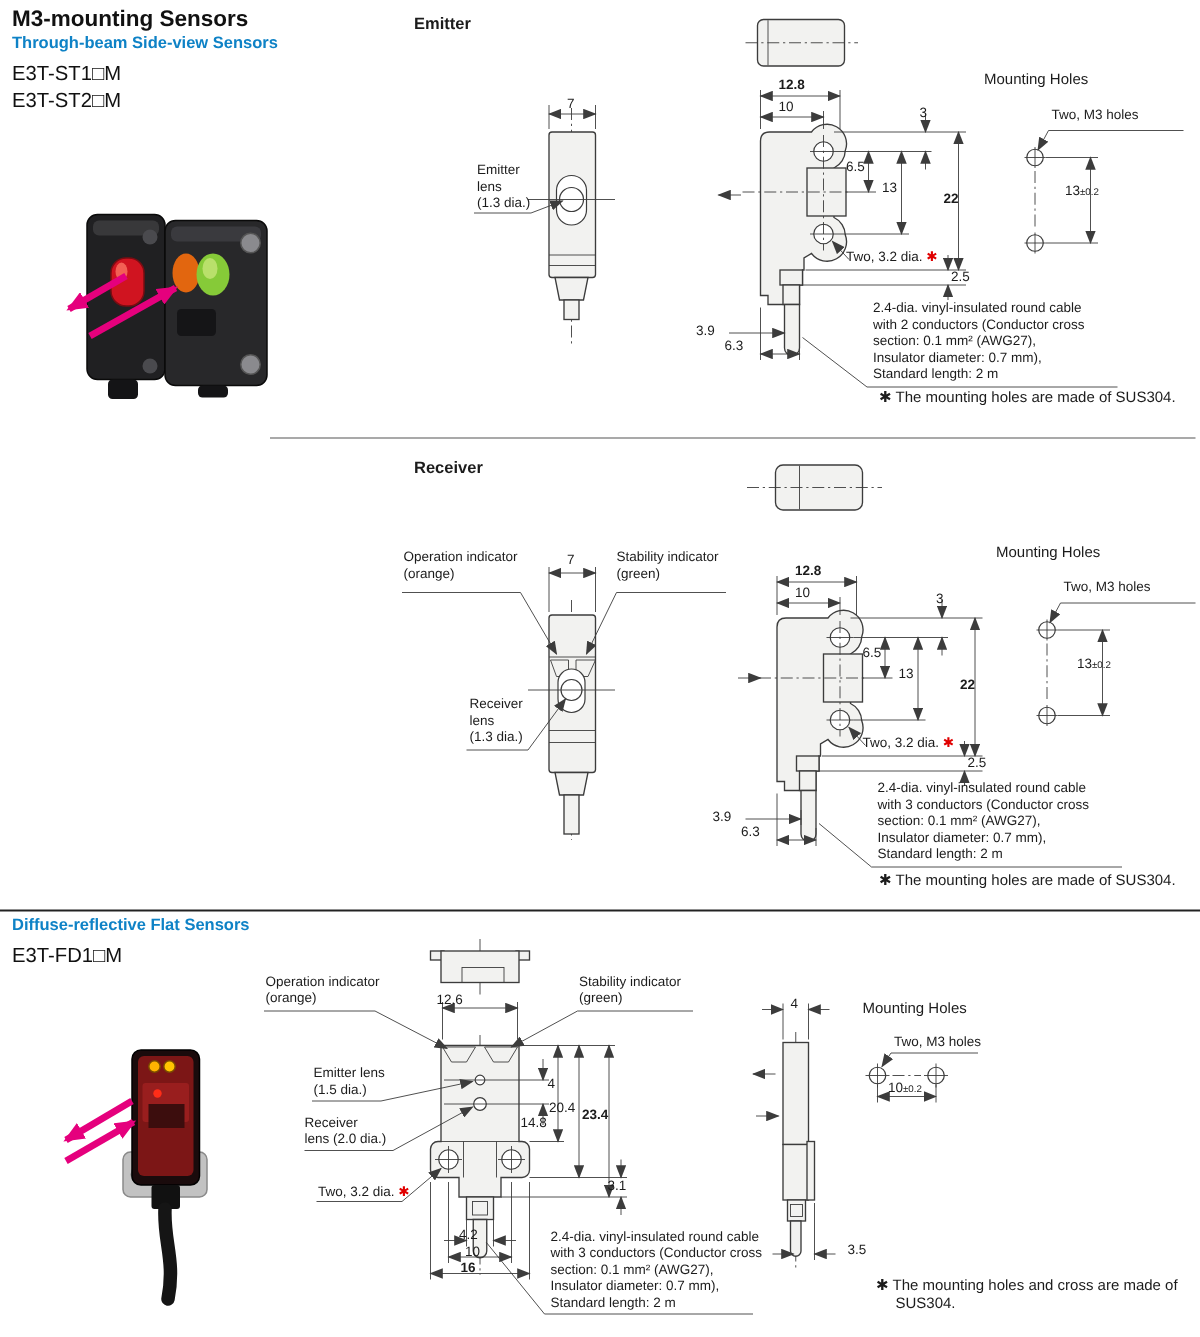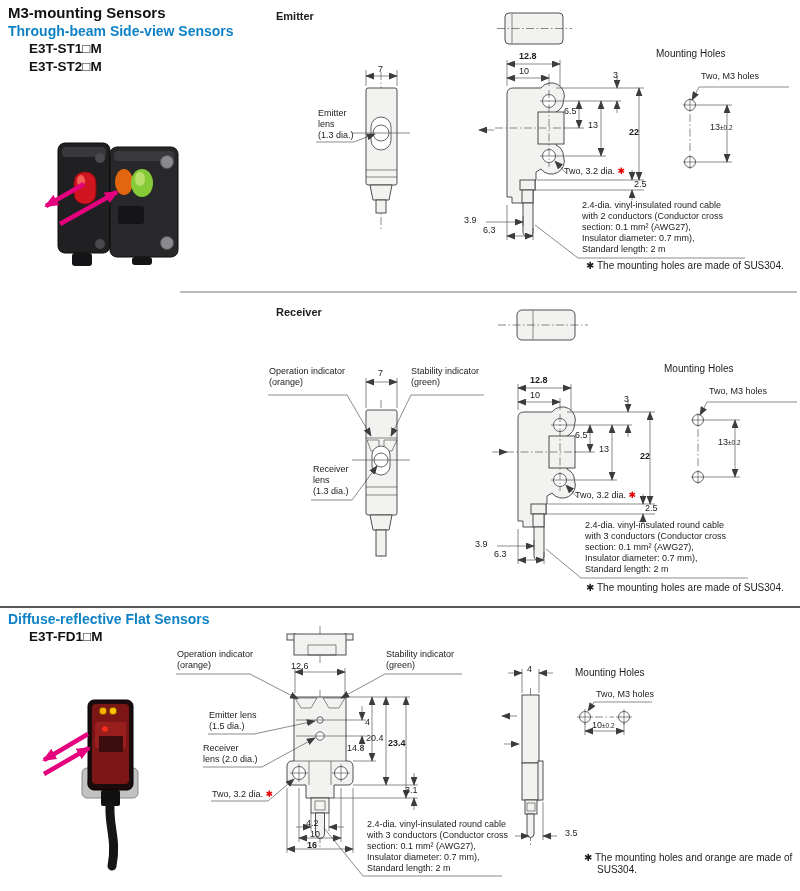--- a/index.html
+++ b/index.html
@@ -1,22 +1,22 @@
 <!DOCTYPE html>
 <html><head>
 <meta charset="utf-8">
 <style>
   html,body{margin:0;padding:0;}
   body{width:800px;height:891px;background:#fff;font-family:"Liberation Sans",sans-serif;position:relative;overflow:hidden;}
   #art{position:absolute;left:0;top:0;}
   .s{position:absolute;white-space:nowrap;color:#1c1c1c;font-size:9px;line-height:1.15;}
   .b{font-weight:bold;}
   .h1{font-size:15px;font-weight:bold;color:#111;}
-  .h2{font-size:14px;font-weight:bold;color:#0e82c6;}
-  .model{font-size:13.5px;font-weight:bold;color:#111;margin-left:21px;}
+  .h2{font-size:11px;font-weight:bold;color:#0e82c6;}
+  .model{font-size:13.5px;font-weight:normal;color:#111;}
   .sec{font-size:11px;font-weight:bold;}
   .mh{font-size:10px;}
   .note{font-size:9px;line-height:11.5px;}
   .fn{font-size:10px;}
   .red{color:#e00000;}
   .tol{font-size:6.5px;}
   .lnt{stroke:#3c3c3c;stroke-width:0.6;fill:none;}
   .fl{fill:#f2f2f0;stroke:#3c3c3c;stroke-width:0.9;}
   .wh{fill:#ffffff;stroke:#3c3c3c;stroke-width:0.8;}
   .dd{stroke:#3c3c3c;stroke-width:0.6;fill:none;stroke-dasharray:8 2.5 1.5 2.5;}
@@ -391,15 +391,15 @@
   <span class="s" style="left:527px;top:664px;">4</span>
   <span class="s" style="left:565px;top:828px;">3.5</span>
   <span class="s mh" style="left:575px;top:667px;">Mounting Holes</span>
   <span class="s" style="left:596px;top:689px;">Two, M3 holes</span>
   <span class="s" style="left:592px;top:720px;"><span>10</span><span class="tol">±0.2</span></span>
   <span class="s note" style="left:367px;top:819px;">2.4-dia. vinyl-insulated round cable</span>
   <span class="s note" style="left:367px;top:830px;">with 3 conductors (Conductor cross</span>
   <span class="s note" style="left:367px;top:841px;">section: 0.1 mm² (AWG27),</span>
   <span class="s note" style="left:367px;top:852px;">Insulator diameter: 0.7 mm),</span>
   <span class="s note" style="left:367px;top:863px;">Standard length: 2 m</span>
-  <span class="s fn" style="left:584px;top:852px;">✱ The mounting holes and orange are made of</span>
+  <span class="s fn" style="left:584px;top:852px;">✱ The mounting holes and cross are made of</span>
   <span class="s fn" style="left:597px;top:864px;">SUS304.</span>
 </div>
 
 </body></html>

